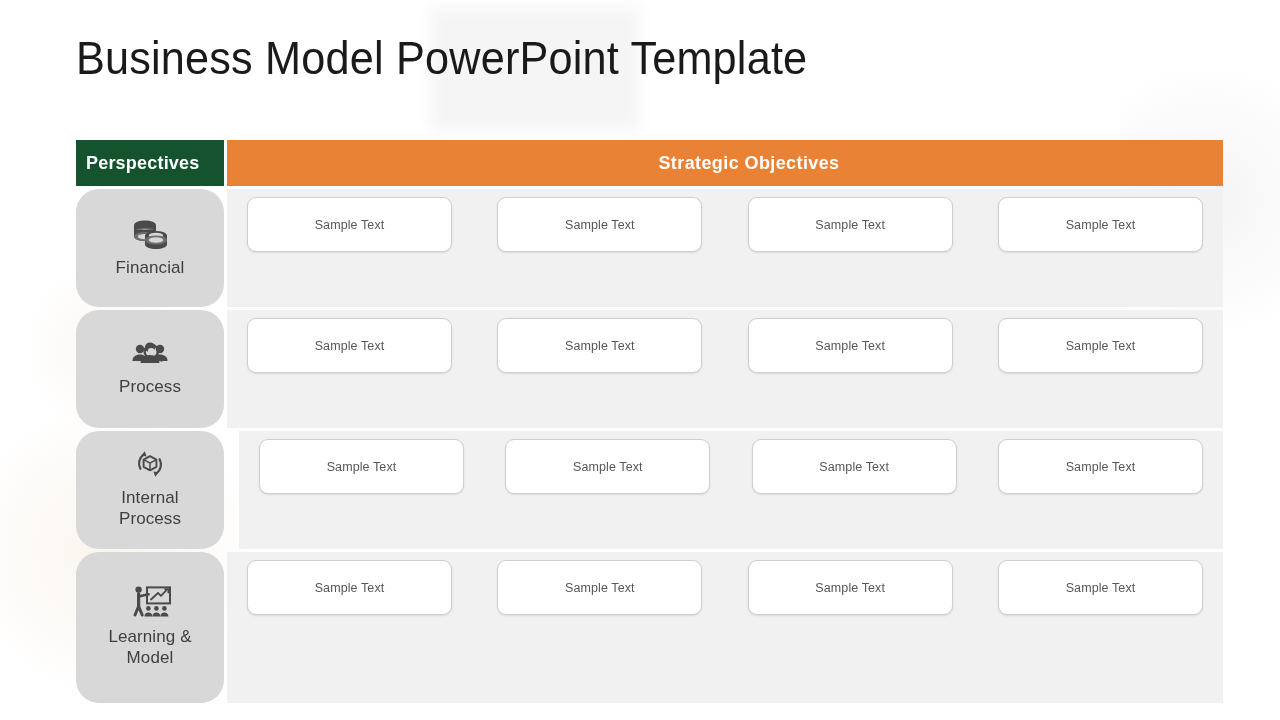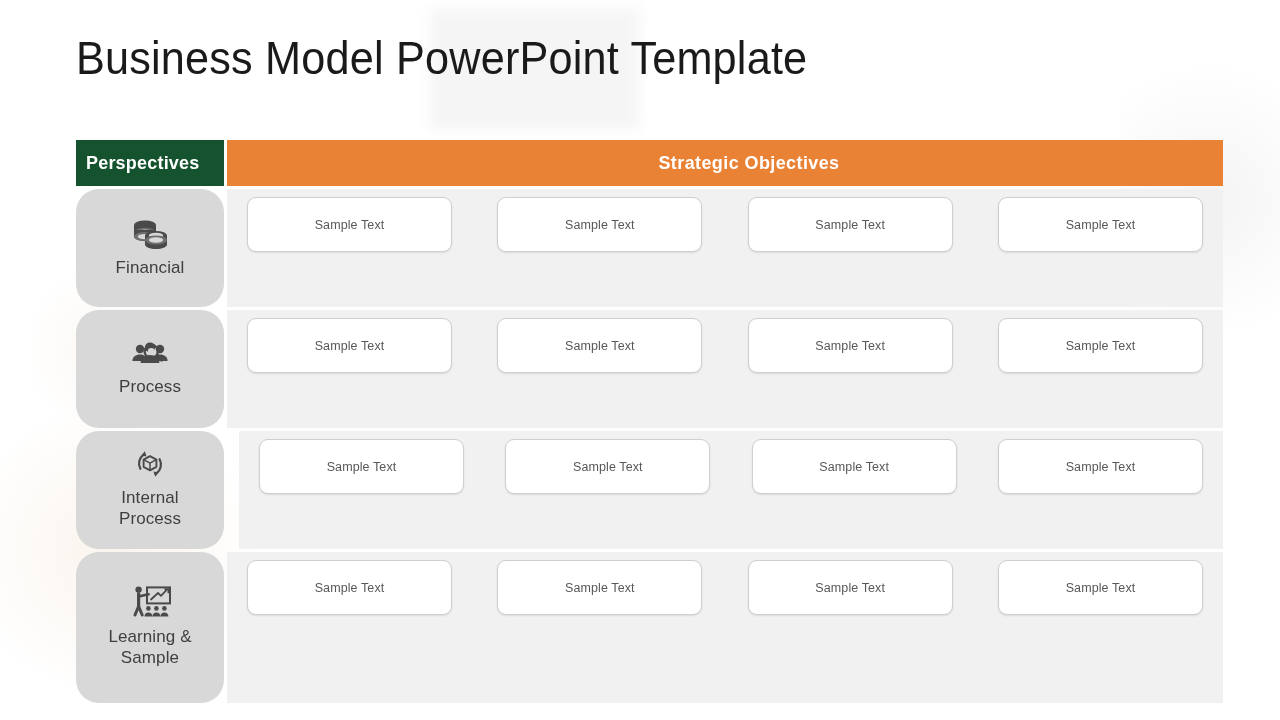--- a/index.html
+++ b/index.html
@@ -326,21 +326,21 @@
             <path d="M11.6 21.2 8 30M11.6 21.2 15.2 30" stroke="#4a4a4a" stroke-width="3" stroke-linecap="round"></path>
             <path d="M11.6 11.6 21.6 9.2" stroke="#4a4a4a" stroke-width="2.6" stroke-linecap="round"></path>
             <circle cx="21.4" cy="23.4" r="2.3" fill="#4a4a4a"></circle>
             <path d="M17.4 31.4c0-2.6 1.8-4 4-4s4 1.4 4 4z" fill="#4a4a4a"></path>
             <circle cx="29.4" cy="23.4" r="2.3" fill="#4a4a4a"></circle>
             <path d="M25.4 31.4c0-2.6 1.8-4 4-4s4 1.4 4 4z" fill="#4a4a4a"></path>
             <circle cx="37.4" cy="23.4" r="2.3" fill="#4a4a4a"></circle>
             <path d="M33.4 31.4c0-2.6 1.8-4 4-4s4 1.4 4 4z" fill="#4a4a4a"></path>
           </svg>
         </span>
-        <span class="persp-label"><span>Learning &amp;</span><br><span>Sample</span></span>
+        <span class="persp-label"><span>Learning &amp;</span><br><span>Model</span></span>
       </div>
       <div class="row-cells">
         <div class="cell-box">
           <span class="cell-text">Sample Text</span>
         </div>
         <div class="cell-box">
           <span class="cell-text">Sample Text</span>
         </div>
         <div class="cell-box">
           <span class="cell-text">Sample Text</span>

